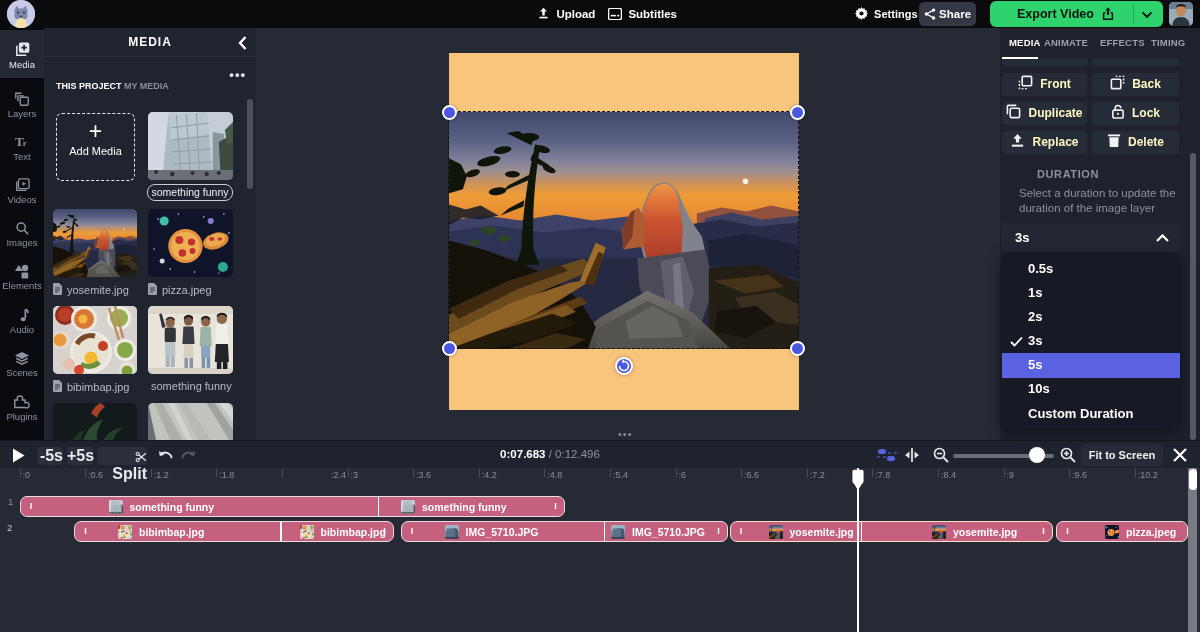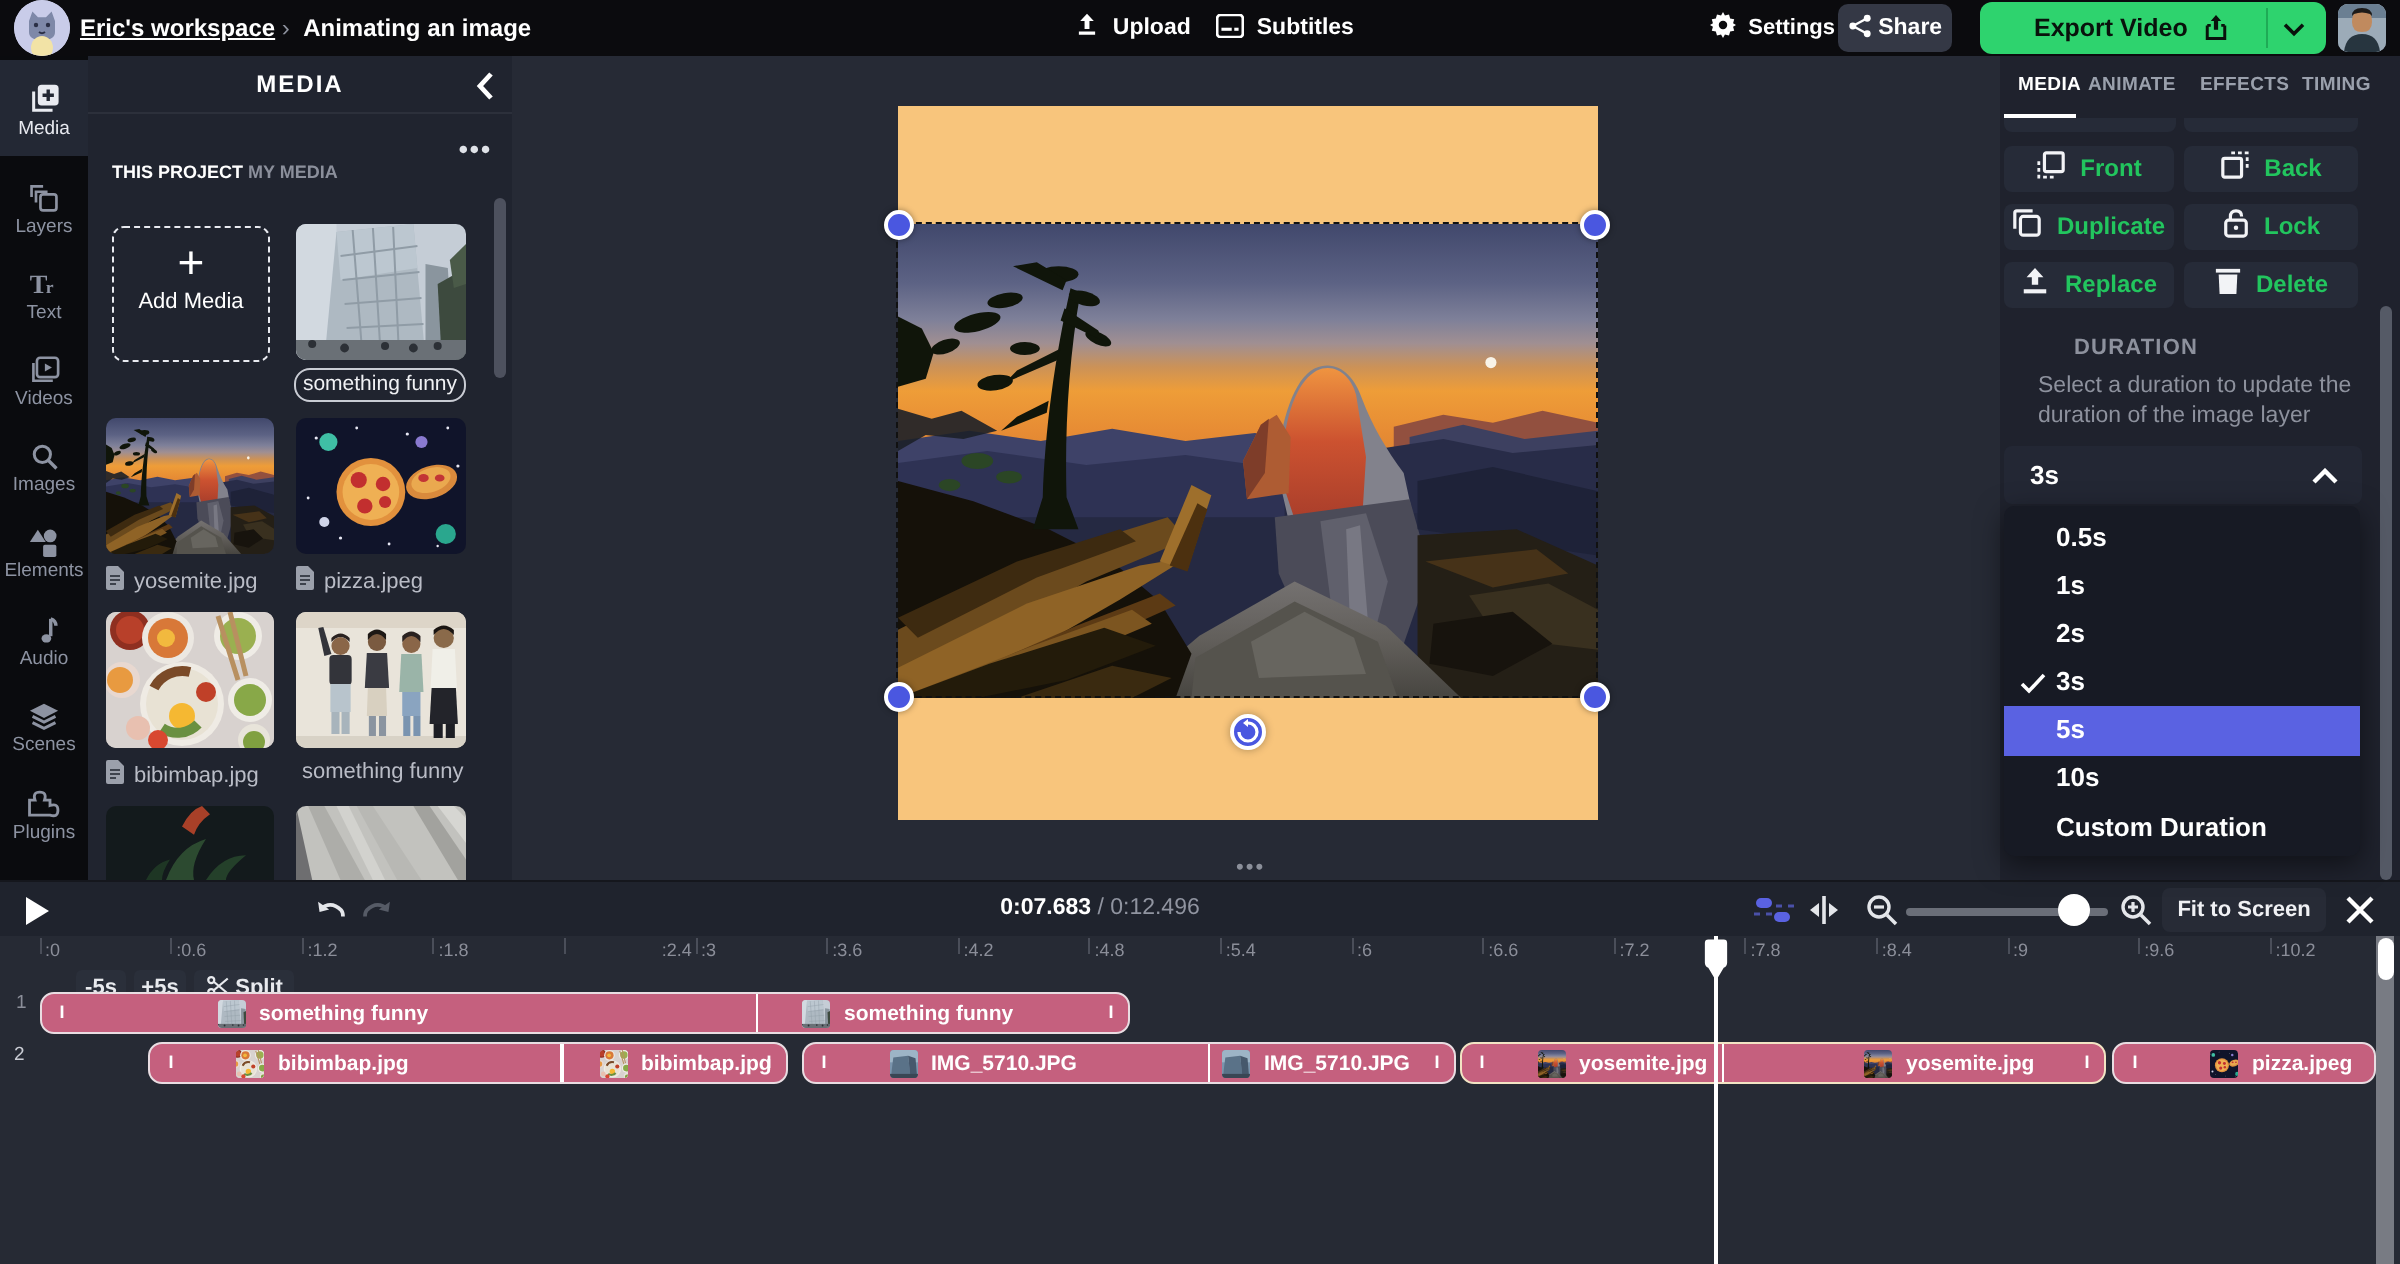--- a/index.html
+++ b/index.html
@@ -30,52 +30,51 @@
 #canvasarea { position:absolute; left:256px; top:28px; width:744px; height:412px; background:#262a35; }
 #canvas { position:absolute; left:193px; top:25px; width:350px; height:357px; background:#f8c57c; }
 #photo { position:absolute; left:0px; top:59px; width:350px; height:237px; }
 #selbox { position:absolute; left:-1px; top:58px; width:351px; height:238px; border:1px dashed #111; }
 .handle { position:absolute; width:15px; height:15px; border-radius:50%; background:#4a57e0; border:2.5px solid #fff; box-shadow:0 0 3px rgba(0,0,0,.4); }
 
 
 #rightpanel { position:absolute; left:1000px; top:28px; width:200px; height:412px; background:#1f222d; z-index:6; }
 .rtab { position:absolute; top:9px; font-size:9.5px; font-weight:bold; color:#9aa0ac; letter-spacing:.2px; }
 .rtab.on { color:#fff; }
-.rbtn { position:absolute; height:23px; background:#262b38; border-radius:4px; color:#22c55e; font-size:12px; font-weight:bold; text-align:center; line-height:23px; }
+.rbtn { position:absolute; height:23px; background:#262b38; border-radius:4px; color:#fef9c3; font-size:12px; font-weight:bold; text-align:center; line-height:23px; }
 .rbtn svg { vertical-align:-2px; margin-right:7px; }
 
 
 #dropdown { position:absolute; left:1002px; top:253px; width:178px; height:175px; background:#171a24; border-radius:5px; box-shadow:0 4px 14px rgba(0,0,0,.5); z-index:40; }
 .ditem { position:absolute; left:0; width:178px; height:24.5px; line-height:24.5px; color:#fff; font-size:13px; font-weight:bold; padding-left:26px; }
 
 
 #timeline { position:absolute; left:0; top:440px; width:1200px; height:192px; background:#262a34; z-index:10; }
 #tctrl { position:absolute; left:0; top:0; width:1200px; height:28px; background:#1f232d; border-top:1px solid #15171d; }
-.tbtn { position:absolute; top:6px; height:18px; background:#2a2f3a; border-radius:3px; color:#e8eaee; font-size:11px; font-weight:bold; text-align:center; line-height:18px;margin-top:38px; }
+.tbtn { position:absolute; top:6px; height:18px; background:#2a2f3a; border-radius:3px; color:#e8eaee; font-size:16px; font-weight:bold; text-align:right; line-height:18px; }
 .tick { position:absolute; top:30px; font-size:9px; color:#8b8e99; }
 .tickline { position:absolute; top:29px; width:1px; height:8px; background:#4a4e59; }
 .clip { position:absolute; height:21px; background:#c5607e; border:1px solid #e9dde2; color:#fff; font-size:10.5px; font-weight:bold; }
 .trim { position:absolute; top:4px; width:5px; height:11px; color:#fff; font-size:9px; font-weight:bold; line-height:11px; text-align:center; }
 #playhead { position:absolute; left:857px; top:468px; width:2px; height:164px; background:#fff; z-index:25; }
 #phandle { position:absolute; left:852px; top:469px; z-index:26; }
 </style>
 </head>
 <body>
 <div id="topbar">
   <div id="logo">
     <svg width="28" height="28" viewBox="0 0 28 28">
       <circle cx="14" cy="14" r="14" fill="#c9cce9"></circle>
       <path d="M7.5 10.5 L9.2 5.8 L12 8.6 L16 8.6 L18.8 5.8 L20.5 10.5 L20.5 16 Q20.5 20 14 20 Q7.5 20 7.5 16 Z" fill="#7e88a8"></path>
       <ellipse cx="14" cy="24" rx="5.5" ry="6" fill="#f2e3a6"></ellipse>
       <circle cx="11" cy="12.5" r="1.1" fill="#2a2f45"></circle>
       <circle cx="17" cy="12.5" r="1.1" fill="#2a2f45"></circle>
       <path d="M12.5 16 Q14 17.2 15.5 16" stroke="#2a2f45" stroke-width="1" fill="none"></path>
     </svg>
   </div>
-  <div class="crumb" style="left:40px;"><span style="text-decoration:underline;">Eric's workspace</span><span style="color:#8d919d;font-weight:normal;"> › </span>&nbsp;Animating an image</div>
   <div class="crumb" style="left:537px;font-size:11.5px;">
     <svg width="13" height="13" viewBox="0 0 16 16" style="vertical-align:-2px;">
         <path d="M8 1 L12.2 5.6 H9.5 V10.5 H6.5 V5.6 H3.8 Z" fill="#fff"></path>
         <rect x="3" y="12" width="10" height="2" fill="#fff"></rect>
       </svg>
     &nbsp;Upload
   </div>
   <div class="crumb" style="left:608px;font-size:11.5px;">
     <svg width="14" height="12" viewBox="0 0 16 14" style="vertical-align:-2px;">
         <rect x="0.5" y="0.5" width="15" height="13" rx="2" fill="none" stroke="#fff" stroke-width="1.6"></rect>

